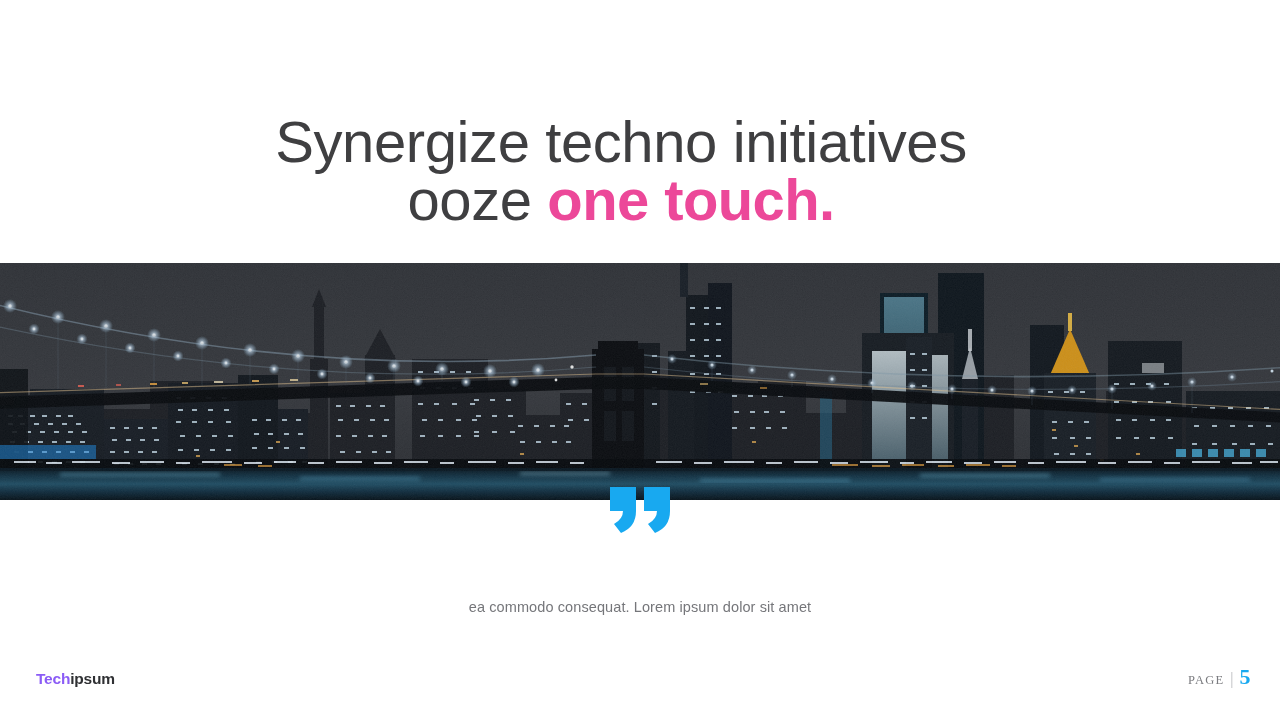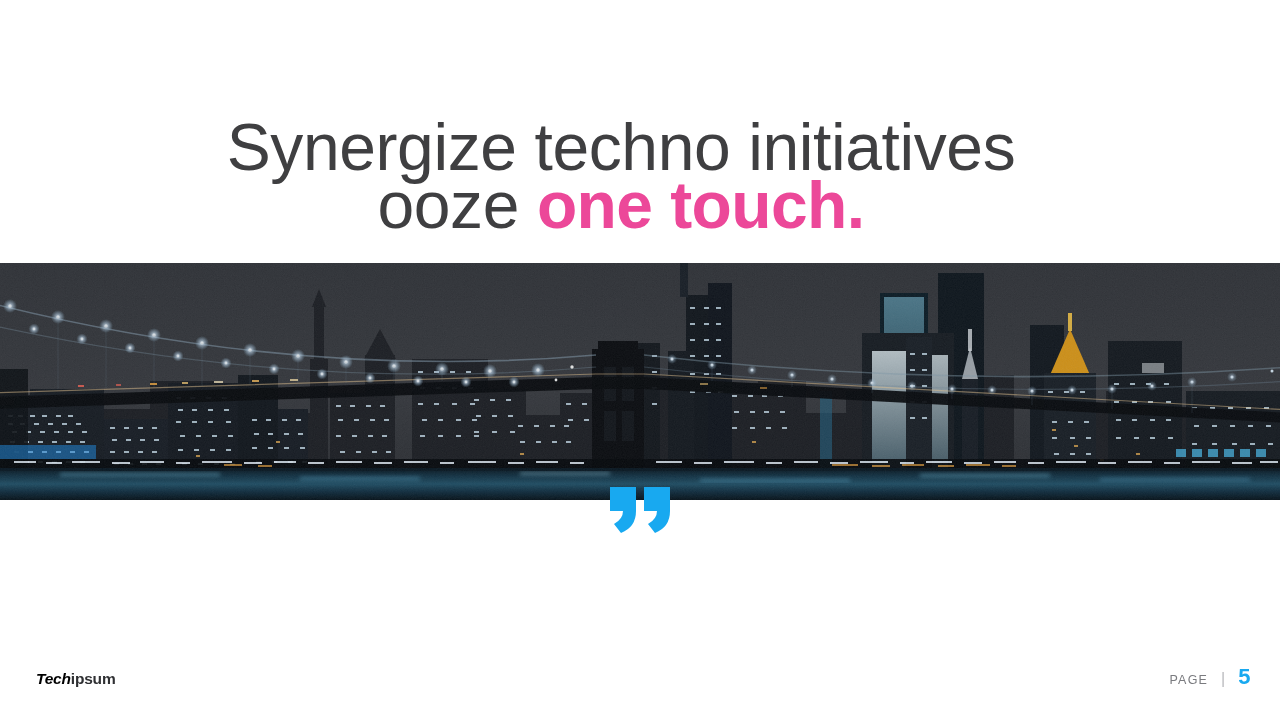--- a/index.html
+++ b/index.html
@@ -22,21 +22,21 @@
     background: #ffffff;
   }
 
   
   .headline {
     position: absolute;
     left: 0;
     top: 74px;
     width: 1242px;
     text-align: center;
-    font-size: 66px;
+    font-size: 58px;
     line-height: 58px;
     font-weight: 400;
     color: #3f3f41;
     letter-spacing: -0.4px;
   }
   .headline .line { display: block; white-space: nowrap; }
   .headline .accent {
     font-weight: 700;
     color: #ec4899;
     letter-spacing: -0.6px;
@@ -88,31 +88,32 @@
   
   .footer-logo {
     position: absolute;
     left: 36px;
     top: 670px;
     font-size: 15.5px;
     font-weight: 700;
     letter-spacing: -0.2px;
     white-space: nowrap;
   }
-  .footer-logo .brand-a { color: #000000; font-style: italic; }
+  .footer-logo .brand-a { color: #8b5cf6; }
   .footer-logo .brand-b { color: #2f3033; }
 
   .footer-page {
     position: absolute;
     right: 30px;
     top: 664px;
     display: flex;
     align-items: baseline;
-    gap: 13px;
+    gap: 6px;
     white-space: nowrap;
+    font-family: Liberation Serif, serif;
   }
   .footer-page .pg-label {
     font-size: 12.5px;
     letter-spacing: 1.2px;
     color: #7a7b7f;
   }
   .footer-page .pg-sep {
     font-size: 16px;
     color: #b9babd;
     font-weight: 300;
@@ -754,20 +755,21 @@
   </div>
 
   <div class="quote-mark">
     <svg width="66" height="70" viewBox="0 0 66 70" xmlns="http://www.w3.org/2000/svg">
       <path d="M2 17 h26 v24 q0 16 -15 22 l-7 -9 q9 -5 9 -13 h-13 z" fill="#18a9f0"></path>
       <path d="M36 17 h26 v24 q0 16 -15 22 l-7 -9 q9 -5 9 -13 h-13 z" fill="#18a9f0"></path>
     </svg>
   </div>
 
   <p class="body-copy">
+    <span class="line">ea commodo consequat. Lorem ipsum dolor sit amet</span>
   </p>
 
   <div class="footer-logo">
     <span class="brand-a">Tech</span><span class="brand-b">ipsum</span>
   </div>
 
   <div class="footer-page">
     <span class="pg-label">PAGE</span>
     <span class="pg-sep">|</span>
     <span class="pg-num">5</span>

